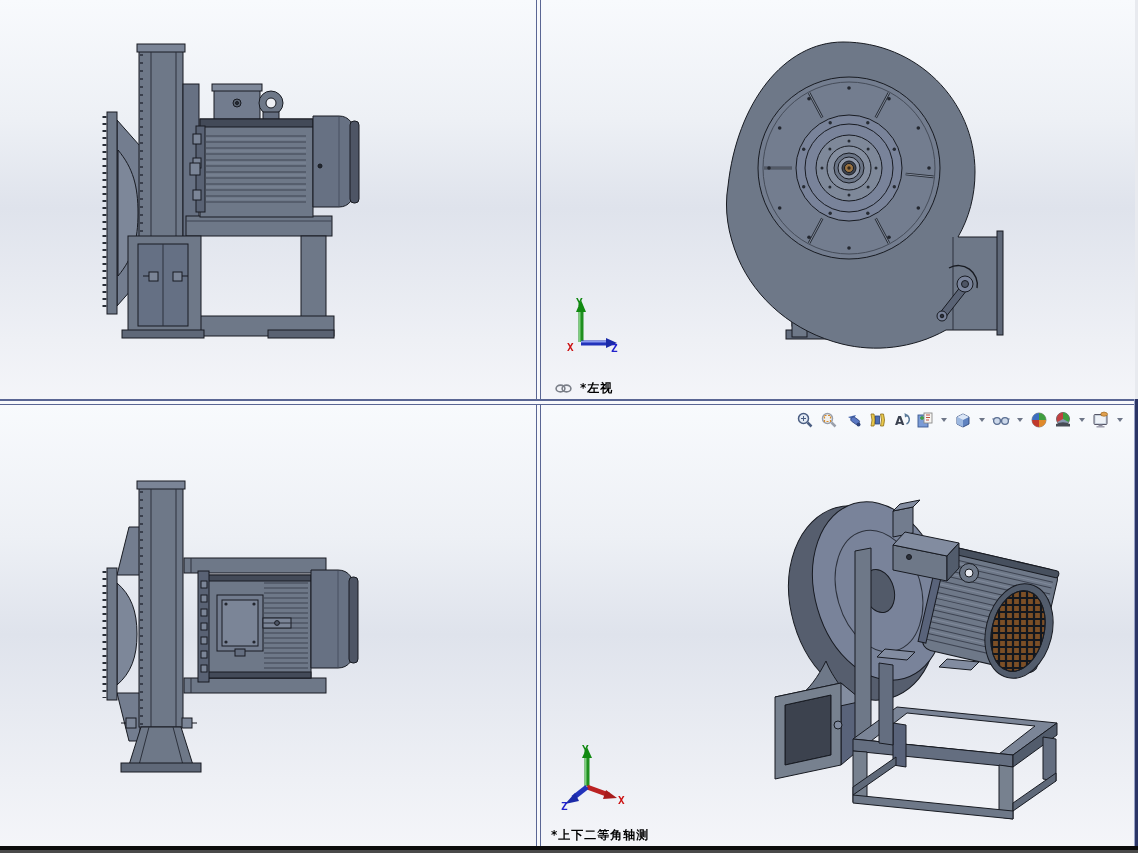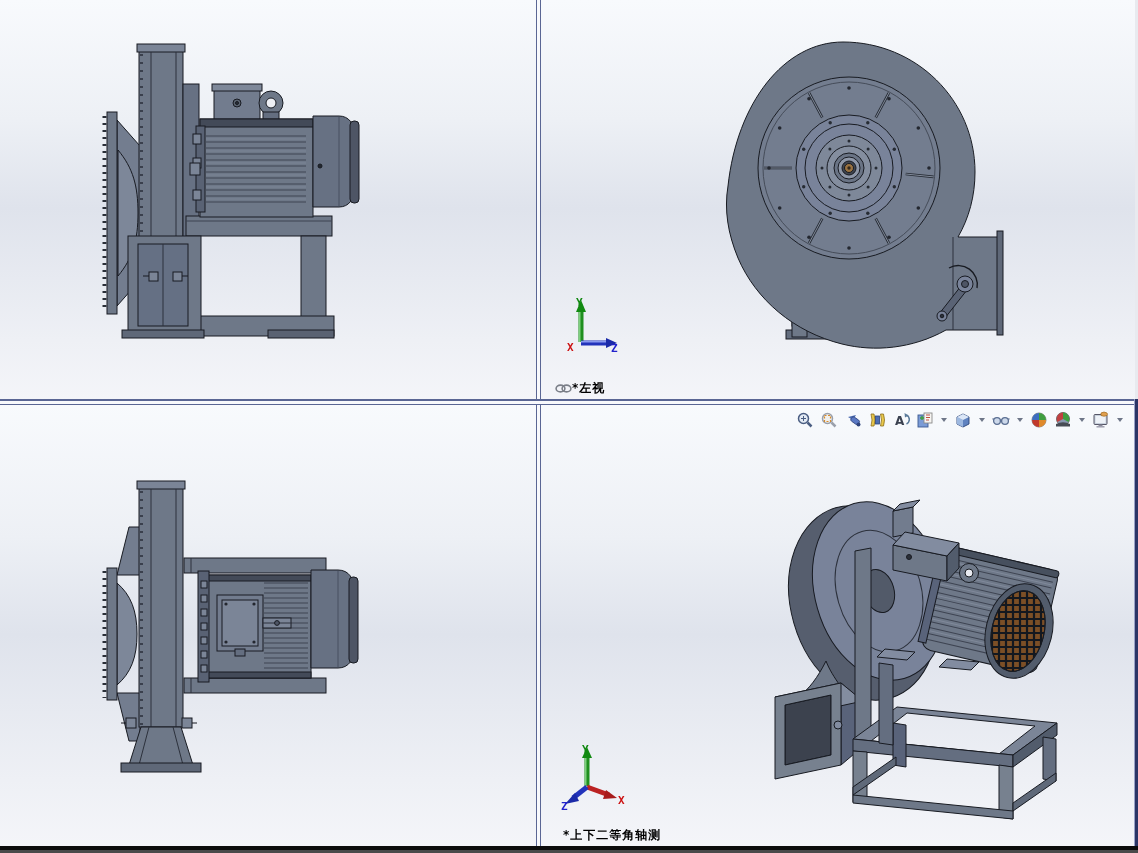--- a/index.html
+++ b/index.html
@@ -13,25 +13,25 @@
   .vp-d{left:541px;top:405px;width:594px;height:441px;}
   .cad{position:absolute;left:0;top:0;}
   .divider-v{position:absolute;left:536px;top:0;width:5px;height:853px;cursor:col-resize;
     background:linear-gradient(90deg,#5a6694 0,#5a6694 1px,#f8f9fc 1px,#f8f9fc 4px,#5a6694 4px,#5a6694 5px);}
   .divider-h{position:absolute;left:0;top:399px;width:1138px;height:6px;cursor:row-resize;
     background:linear-gradient(180deg,#5a6694 0,#5a6694 1.5px,#f8f9fc 1.5px,#f8f9fc 4.5px,#5a6694 4.5px,#5a6694 6px);}
   .win-border-right{position:absolute;left:1134px;top:399px;width:4px;height:447px;
     background:linear-gradient(90deg,#9aa3c8 0,#9aa3c8 1px,#2b3566 1px,#2b3566 4px);}
   .win-border-bottom{position:absolute;left:0;top:846px;width:1138px;height:7px;
     background:linear-gradient(180deg,#0c0c0c 0,#0c0c0c 4px,#4a4a4a 4px,#4a4a4a 7px);}
-  .vp-label{position:absolute;display:flex;align-items:center;gap:0;
+  .vp-label{position:absolute;display:flex;align-items:center;gap:8px;
     font-size:12px;font-weight:600;color:#000;letter-spacing:1px;}
   .vp-label .txt{white-space:nowrap;}
   .label-b{left:14px;bottom:3px;}
-  .label-d{left:22px;bottom:2px;}
+  .label-d{left:10px;bottom:2px;}
   .triad{position:absolute;}
   .triad-b{left:18px;bottom:46px;}
   .triad-d{left:20px;bottom:36px;}
   .hud-toolbar{position:absolute;top:4px;right:9px;display:flex;align-items:center;gap:2px;}
   .tool-btn{width:22px;height:22px;display:flex;align-items:center;justify-content:center;
     border-radius:3px;cursor:pointer;}
   .dd-arrow{width:12px;height:20px;display:flex;align-items:center;justify-content:center;cursor:pointer;}
   .dd-arrow::after{content:"";display:block;width:0;height:0;
     border-left:3.5px solid transparent;border-right:3.5px solid transparent;border-top:4px solid #6e7688;}
   svg text.axis{font-family:"DejaVu Sans Mono","Liberation Mono",monospace;font-size:11px;font-weight:bold;}

